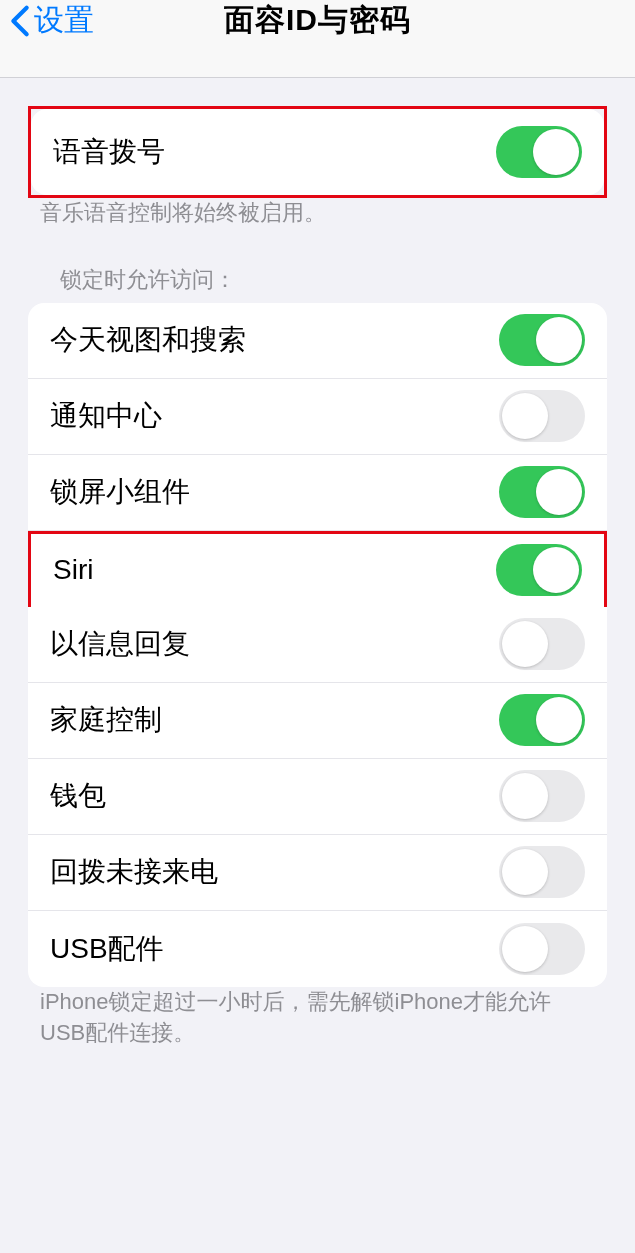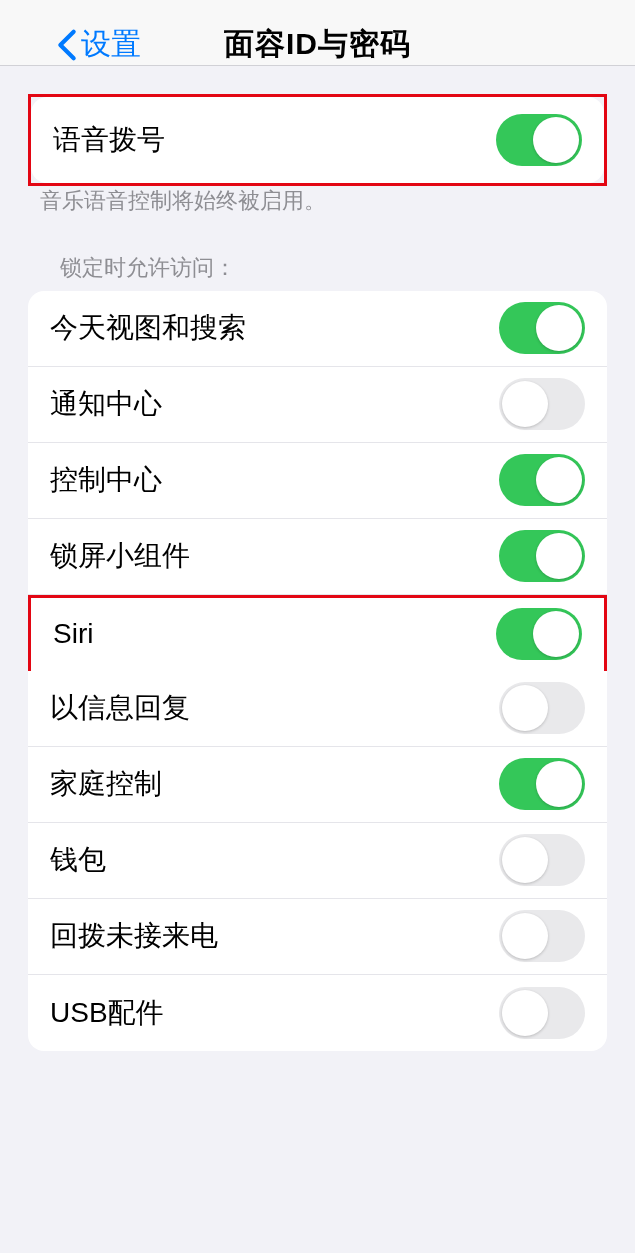--- a/index.html
+++ b/index.html
@@ -4,27 +4,26 @@
 <style>
   * { box-sizing: border-box; margin: 0; padding: 0; }
   body {
     width: 635px;
     height: 1253px;
     background: #f2f2f7;
     font-family: -apple-system, "Helvetica Neue", Arial, sans-serif;
     overflow: hidden;
   }
   .navbar {
-    height: 66px;
+    height: 78px;
     background: #f8f8f8;
     border-bottom: 1px solid #d1d1d6;
     display: flex;
-    align-items: flex-end;
+    align-items: flex-start;
     position: relative;
-    padding-left: 47px;
   }
   .back {
     display: flex;
     align-items: center;
     color: #007aff;
     font-size: 30px;
     padding-left: 10px;
     cursor: pointer;
   }
   .back svg { margin-right: 4px; }
@@ -134,26 +133,20 @@
           <div class="knob"></div>
         </div>
       </div>
       <div class="row">
         <span class="label">通知中心</span>
         <div class="toggle off">
           <div class="knob"></div>
         </div>
       </div>
       <div class="row">
-        <span class="label">控制中心</span>
-        <div class="toggle on">
-          <div class="knob"></div>
-        </div>
-      </div>
-      <div class="row">
         <span class="label">锁屏小组件</span>
         <div class="toggle on">
           <div class="knob"></div>
         </div>
       </div>
       <div class="row highlight-box" style="border-bottom: none;">
         <span class="label">Siri</span>
         <div class="toggle on">
           <div class="knob"></div>
         </div>
@@ -183,14 +176,15 @@
         </div>
       </div>
       <div class="row">
         <span class="label">USB配件</span>
         <div class="toggle off">
           <div class="knob"></div>
         </div>
       </div>
     </div>
 
+  <div class="footer">iPhone锁定超过一小时后，需先解锁iPhone才能允许USB配件连接。</div>
 
 </div>
 
 </body></html>

